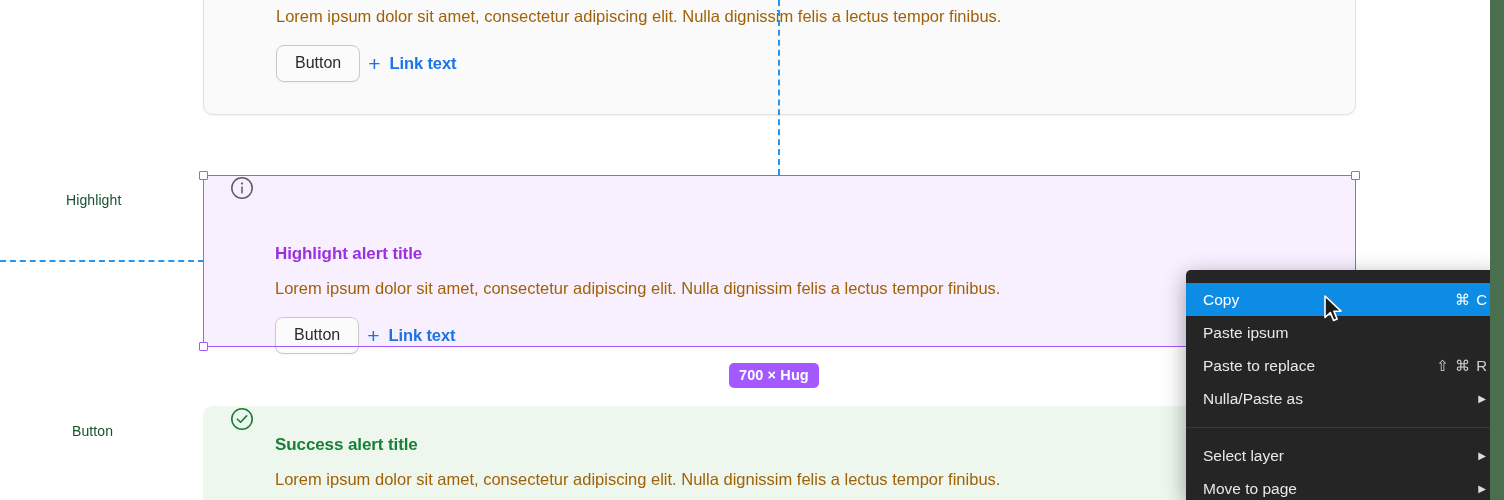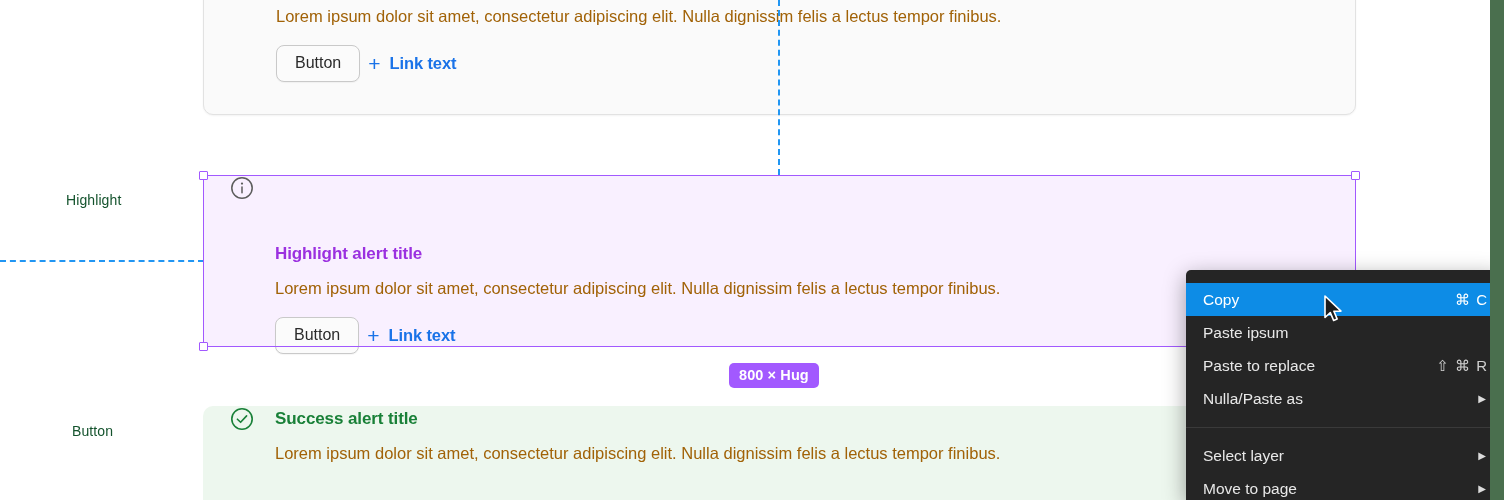--- a/index.html
+++ b/index.html
@@ -95,21 +95,21 @@
   }
   #alert-highlight .alert-inner { padding-top:26px; }
   #alert-highlight .alert-title { color:#9b30e0;margin-top:40px; }
 
   
   #alert-success {
     top:406px; height:160px;
     background:#edf7ee;
     border-radius:10px 10px 0 0;
   }
-  #alert-success .alert-inner { }
+  #alert-success .alert-inner { padding-top:26px; }
   #alert-success .alert-title { color:#198038; }
 
   
   .sel-frame {
     position:absolute;
     left:203px; top:175px;
     width:1153px; height:172px;
     border:1.6px solid #a259ff;
     pointer-events:none;
   }
@@ -238,21 +238,21 @@
   <div class="guide-v"></div>
   <div class="guide-h"></div>
 
   <div class="sel-frame">
     <div class="handle tl"></div>
     <div class="handle tr"></div>
     <div class="handle bl"></div>
     <div class="handle br"></div>
   </div>
 
-  <div class="size-badge">800 × Hug</div>
+  <div class="size-badge">700 × Hug</div>
 
   <div class="ctx-menu">
 
     <div class="ctx-item selected">
       <span class="ctx-label">Copy</span>
       <span class="ctx-shortcut">⌘ C</span>
     </div>
 
     <div class="ctx-item">
       <span class="ctx-label">Paste ipsum</span>

